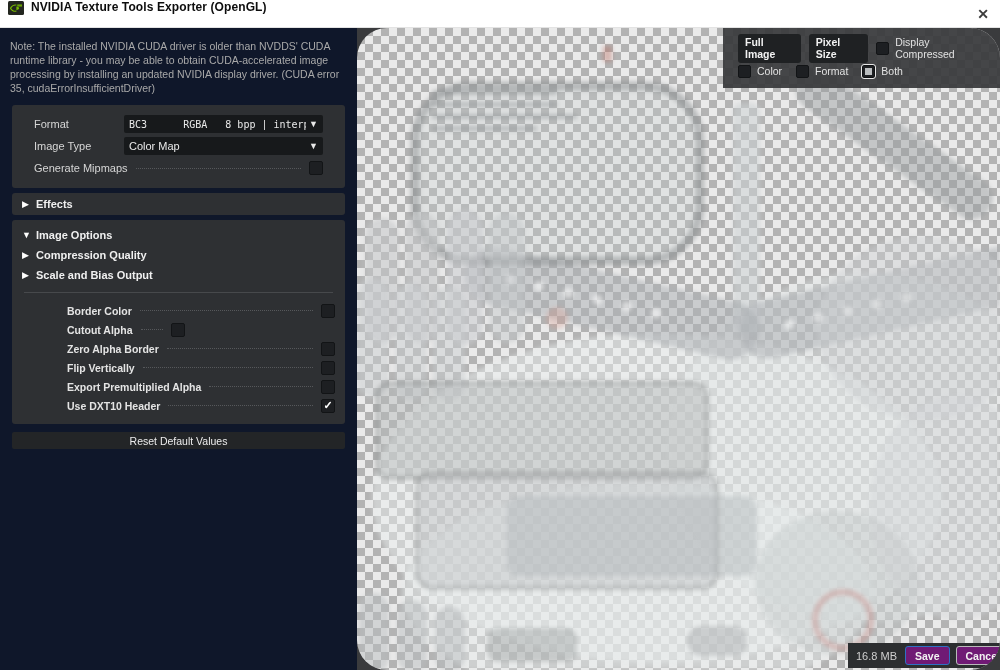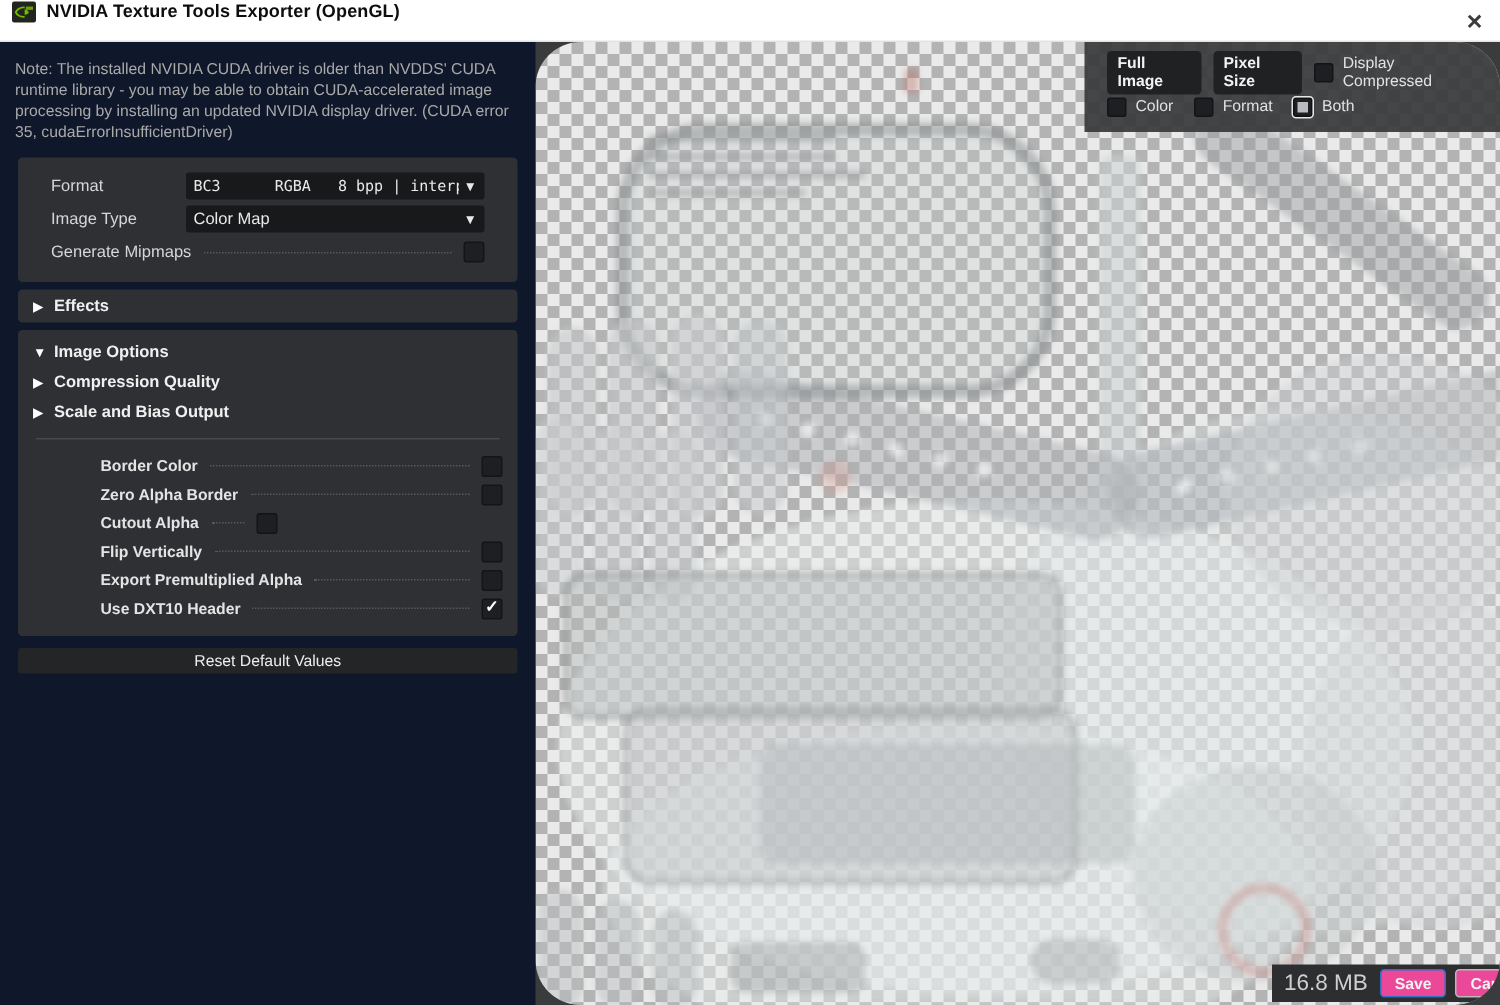--- a/index.html
+++ b/index.html
@@ -57,22 +57,22 @@
 
   .view-toolbar { position:absolute; top:0; right:0; width:277px; height:60px; background:rgba(56,57,59,0.93); padding:10px 0 0 15px; }
   .vt-row { display:flex; align-items:center; height:20px; margin-bottom:3px; }
   .vt-btn { background:#1f2123; border-radius:3px; padding:2px 7px 3px 7px; font-size:10.5px; font-weight:bold; color:#f2f2f2; margin-right:8px; }
   .vt-check { width:13px; height:13px; flex:0 0 13px; background:#1d1f22; border:1px solid #121416; border-radius:2px; margin-right:6px; display:flex; align-items:center; justify-content:center; }
   .vt-check.fill-style { border:1px solid #0f1113; outline:1px solid #e6e6e6; outline-offset:0; }
   .vt-check.fill-style.checked::after { content:""; width:7px; height:7px; background:#b9bcbe; }
   .vt-label { font-size:10.5px; color:#e2e2e2; margin-right:14px; }
 
   .footer-bar { position:absolute; right:0; bottom:2px; width:152px; height:25px; background:#2c2e30; display:flex; align-items:center; padding:0 5px 0 8px; }
-  .fsize { font-size:15px; color:#cfcfcf; margin-right:8px; white-space:nowrap; }
-  .fbtn { height:19px; display:flex; align-items:center; justify-content:center; padding:0 9px; font-size:10.5px; font-weight:bold; color:#f2f2f2; background:#ec4899; border-radius:3px; margin-right:6px; }
+  .fsize { font-size:11px; color:#cfcfcf; margin-right:8px; white-space:nowrap; }
+  .fbtn { height:19px; display:flex; align-items:center; justify-content:center; padding:0 9px; font-size:10.5px; font-weight:bold; color:#f2f2f2; background:#701a75; border-radius:3px; margin-right:6px; }
   .fbtn.save { border:1px solid #2e71c4; }
   .fbtn.cancel { border:1px solid #b9b9b9; margin-right:0; }
 </style>
 </head>
 <body>
 
 <div class="window">
 
   <div class="titlebar">
     <svg class="app-icon" viewBox="0 0 16 16">
@@ -133,30 +133,30 @@
           <span class="sec-label">Scale and Bias Output</span>
         </div>
 
         <div class="divider"></div>
 
         <div class="orow">
           <span class="olabel">Border Color</span>
           <span class="leader"></span>
           <div class="checkbox"></div>
         </div>
-        <div class="orow">
-          <span class="olabel">Zero Alpha Border</span>
-          <span class="leader"></span>
-          <div class="checkbox"></div>
-        </div>
         <div class="orow inline">
           <span class="olabel">Cutout Alpha</span>
           <span class="leader"></span>
           <div class="checkbox"></div>
           <span class="spacer"></span>
+        </div>
+        <div class="orow">
+          <span class="olabel">Zero Alpha Border</span>
+          <span class="leader"></span>
+          <div class="checkbox"></div>
         </div>
         <div class="orow">
           <span class="olabel">Flip Vertically</span>
           <span class="leader"></span>
           <div class="checkbox"></div>
         </div>
         <div class="orow">
           <span class="olabel">Export Premultiplied Alpha</span>
           <span class="leader"></span>
           <div class="checkbox"></div>

